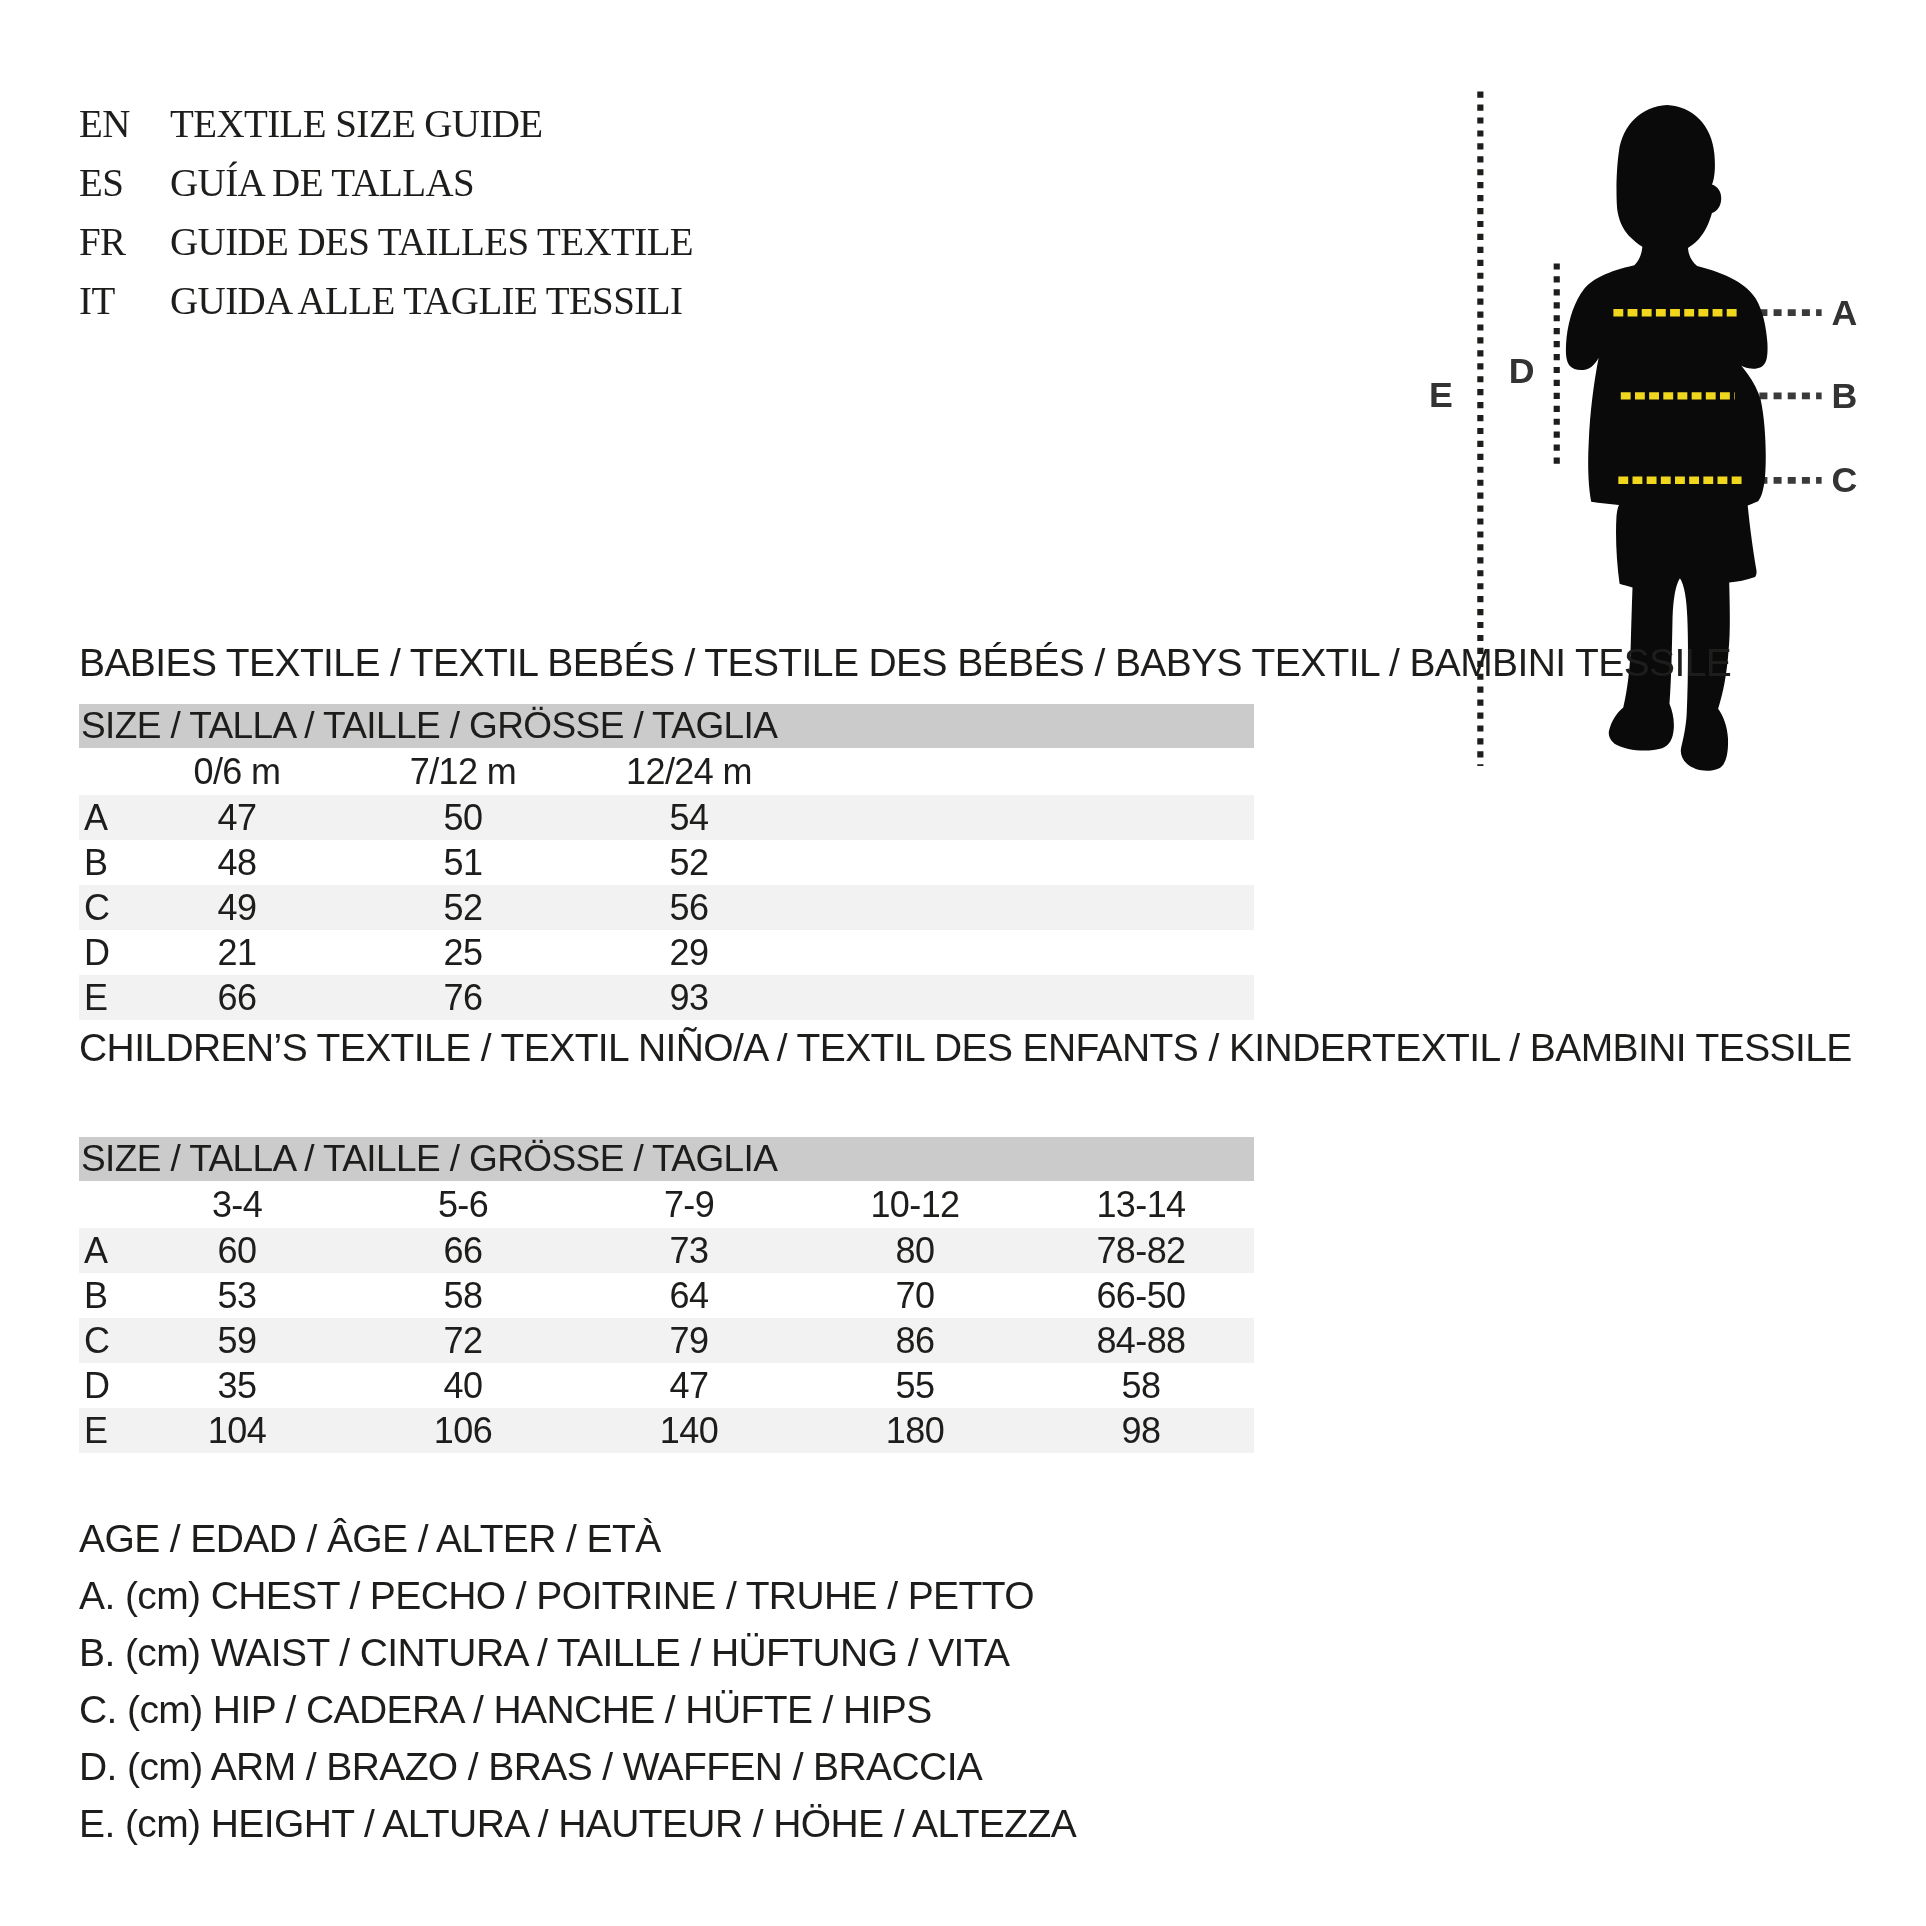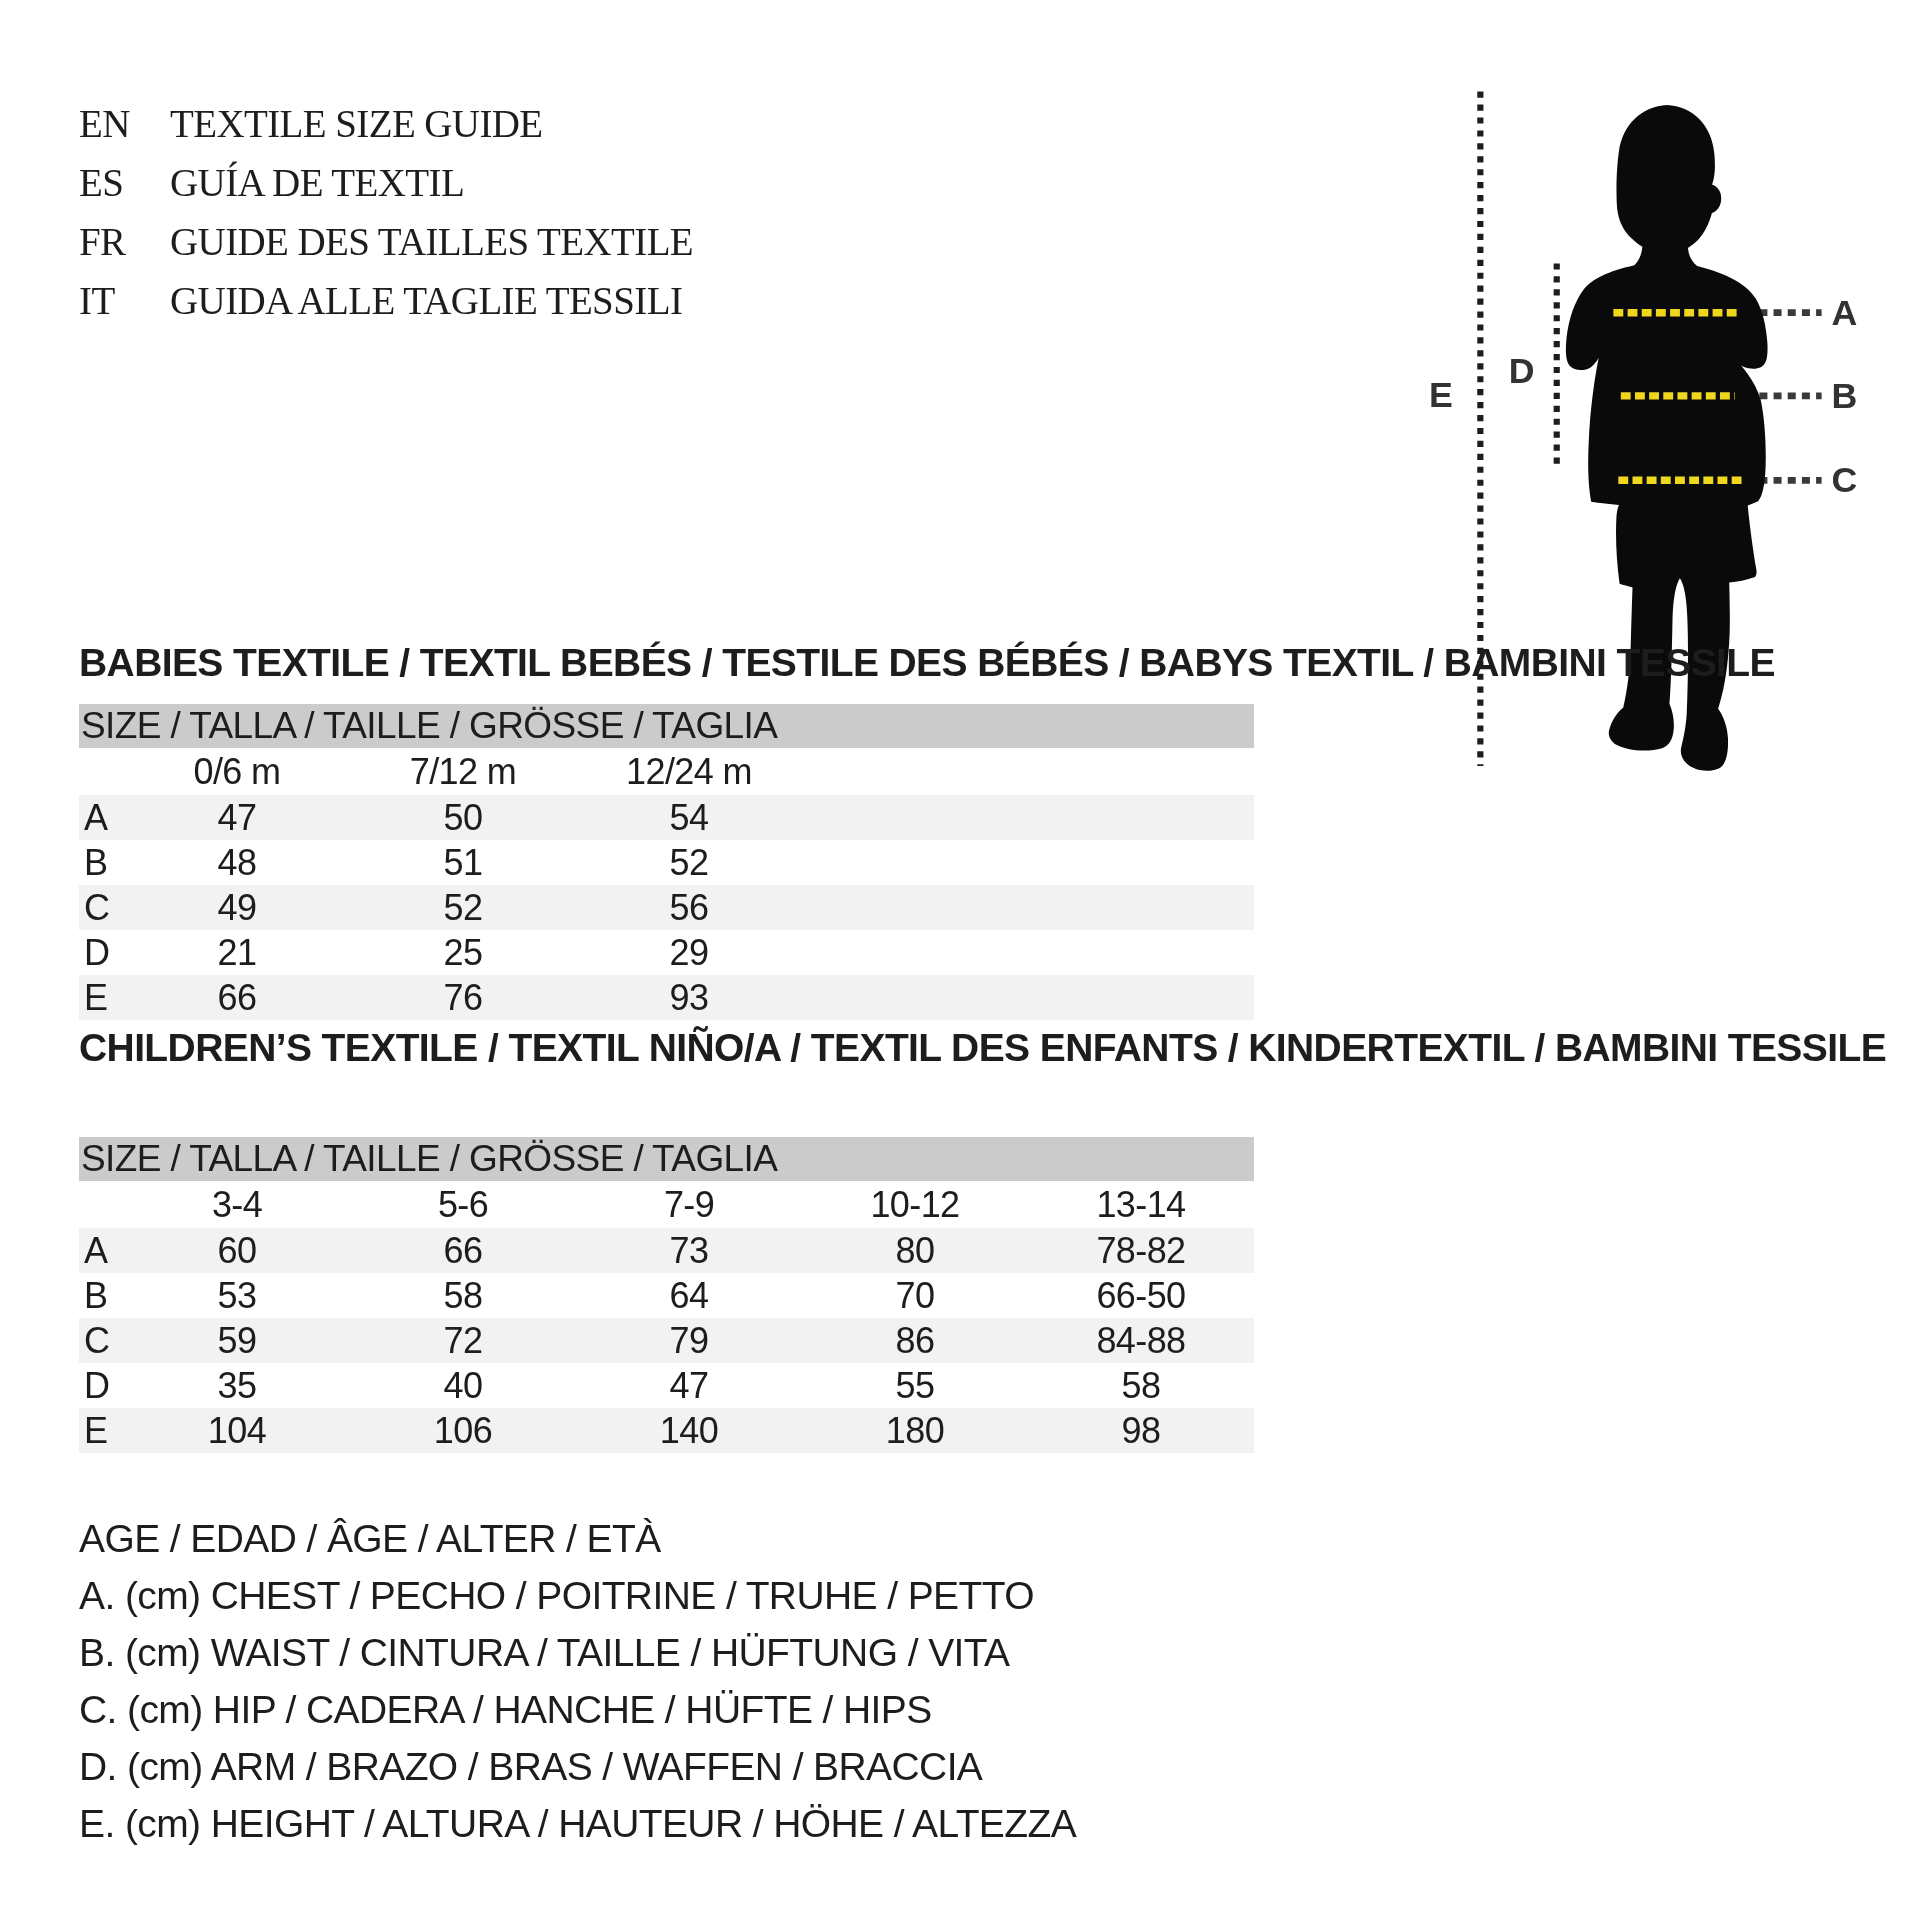--- a/index.html
+++ b/index.html
@@ -7,21 +7,21 @@
   #canvas{
     position:relative;width:1926px;height:1926px;background:#ffffff;
     font-family:"Liberation Sans",sans-serif;color:#1d1d1b;
     letter-spacing:-0.6px;
   }
   
   .lang{position:absolute;left:79px;top:94px;font-size:39px;}
   .lang-row{display:flex;align-items:center;height:59px;white-space:nowrap;font-family:Liberation Serif, serif;}
   .lang-code{width:91px;flex:none;}
   
-  .sec-heading{position:absolute;left:79px;margin:0;font-size:39px;font-weight:700;white-space:nowrap;}
+  .sec-heading{position:absolute;left:79px;margin:0;font-size:39px;font-weight:400;white-space:nowrap;}
   #babies-heading{top:641px;}
   #children-heading{top:1026px;}
   
   .size-table{border-collapse:collapse;table-layout:fixed;width:1175px;font-size:36px;color:#1d1d1b;position:absolute;left:79px;}
   #babies-table{top:704px;}
   #children-table{top:1137px;}
   .size-table th.bar{background:#cbcbcb;font-weight:400;text-align:left;padding:0 0 0 2px;height:44px;font-size:37px;white-space:nowrap;}
   .size-table td{height:45px;text-align:center;padding:0;}
   .size-table thead tr.cols td{height:47px;}
   .size-table td.lbl{text-align:left;padding-left:5px;}
@@ -38,21 +38,21 @@
 
 <div id="canvas">
 
   <section class="lang">
     <div class="lang-row">
       <span class="lang-code">EN</span>
       <span class="lang-title">TEXTILE SIZE GUIDE</span>
     </div>
     <div class="lang-row">
       <span class="lang-code">ES</span>
-      <span class="lang-title">GUÍA DE TEXTIL</span>
+      <span class="lang-title">GUÍA DE TALLAS</span>
     </div>
     <div class="lang-row">
       <span class="lang-code">FR</span>
       <span class="lang-title">GUIDE DES TAILLES TEXTILE</span>
     </div>
     <div class="lang-row">
       <span class="lang-code">IT</span>
       <span class="lang-title">GUIDA ALLE TAGLIE TESSILI</span>
     </div>
   </section>

